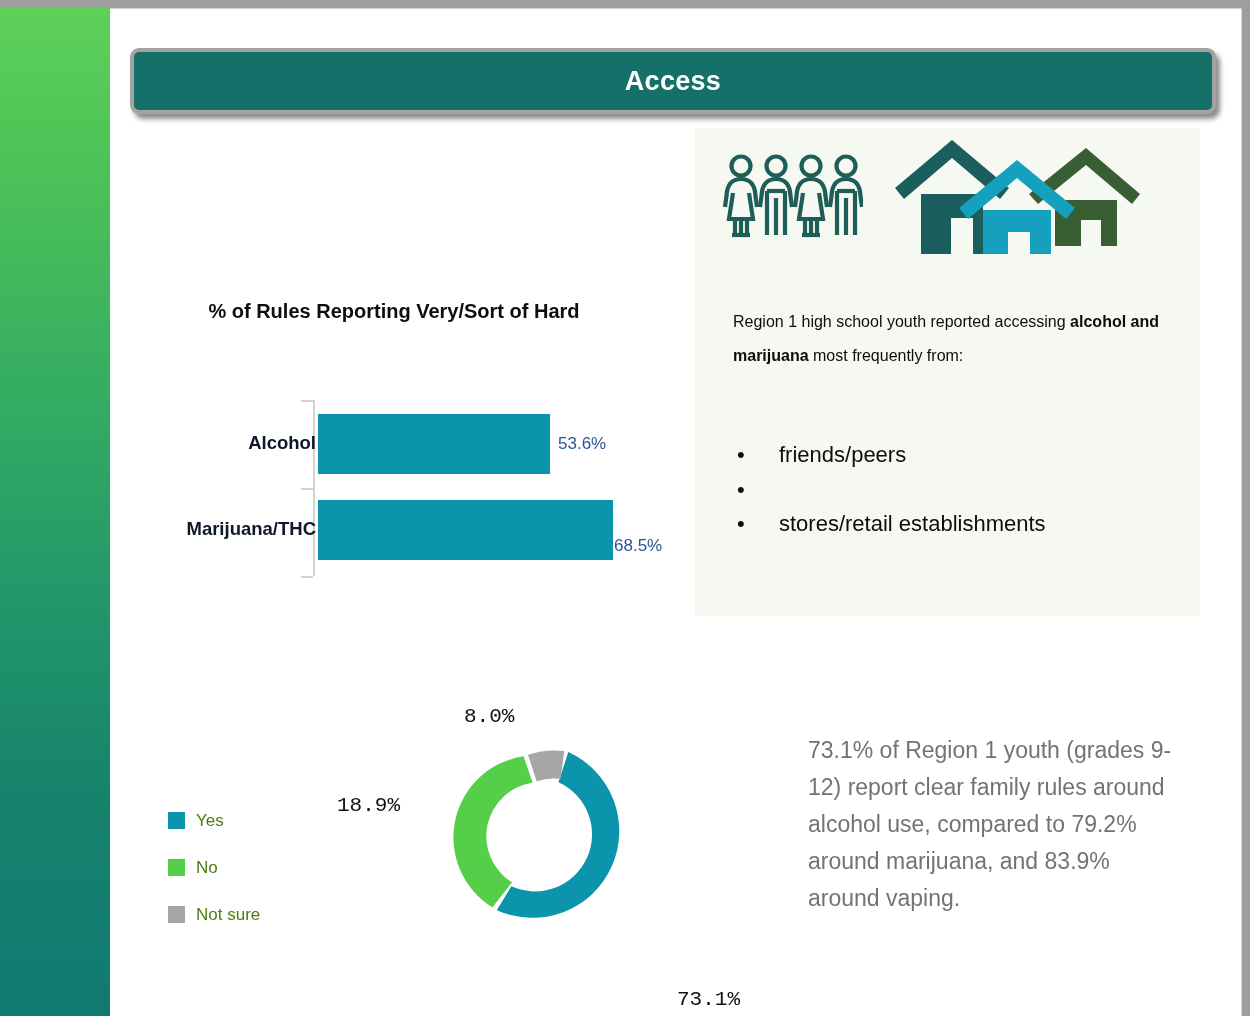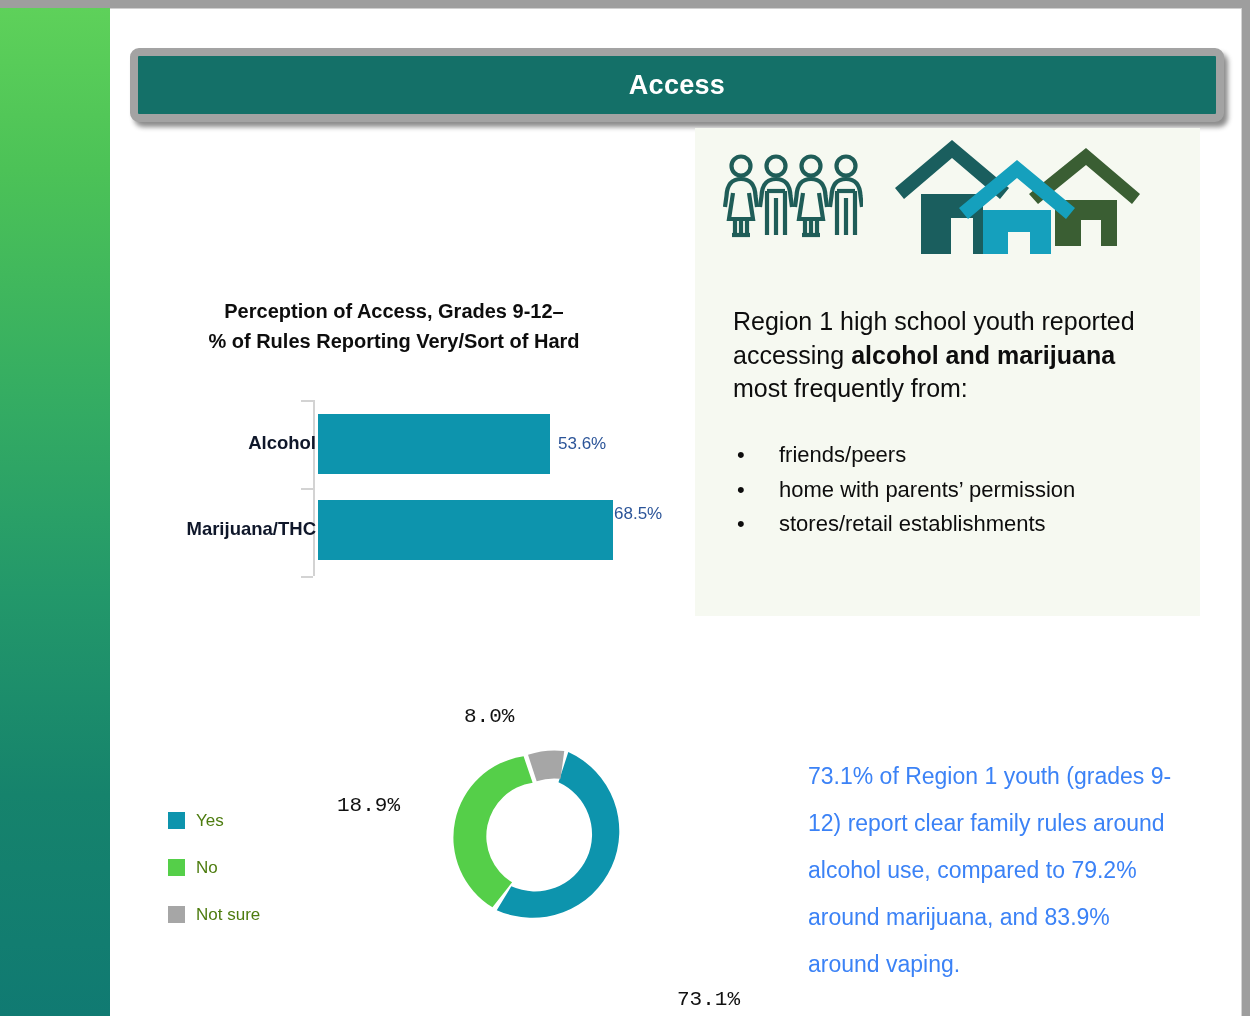--- a/index.html
+++ b/index.html
@@ -28,21 +28,21 @@
   }
   
   #left-stripe{
     position:absolute;left:0;top:0;width:110px;height:1008px;
     background:linear-gradient(180deg,#5ed15a 0%,#4cc257 16%,#35ad62 38%,#23986a 58%,#16836c 78%,#107a72 100%);
   }
   
   #header-banner{
     position:absolute;left:130px;top:40px;width:1078px;height:58px;
     background:#147068;
-    border:8px solid #a3a3a3;
+    border:4px solid #a3a3a3;
     border-radius:9px;
     box-shadow:4px 5px 5px rgba(0,0,0,0.45);
     display:flex;align-items:center;justify-content:center;
   }
   #header-title{
     color:#ffffff;font-size:27px;font-weight:bold;letter-spacing:0.3px;
   }
   
   #intro-text{
     position:absolute;left:143px;top:115px;width:500px;
@@ -71,21 +71,21 @@
   
   #info-panel{
     position:absolute;left:695px;top:120px;width:505px;height:488px;
     background:#f6f9f1;
   }
   #icon-row{position:absolute;left:0;top:0;width:505px;height:130px;}
   #people-icon{position:absolute;left:28px;top:25px;}
   #houses-icon{position:absolute;left:200px;top:8px;}
   #panel-text{
     position:absolute;left:38px;top:177px;width:440px;
-    font-size:25px;line-height:33.5px;color:#0d0d0d;
+    font-size:16px;line-height:33.5px;color:#0d0d0d;
   }
   #panel-text b{font-weight:bold;}
   #panel-list{
     position:absolute;left:38px;top:310px;width:450px;
     font-size:22px;line-height:34.5px;color:#0d0d0d;
   }
   .panel-li{display:flex;}
   .panel-bullet{width:42px;text-align:left;padding-left:4px;}
   
   #donut-title{
@@ -94,55 +94,54 @@
   }
   #donut-wrap{position:absolute;left:438px;top:715px;width:216px;height:300px;}
   .donut-label{
     position:absolute;font-size:21px;color:#111;white-space:nowrap;font-family:Liberation Mono, monospace;
   }
   #legend{position:absolute;left:168px;top:800px;}
   .legend-row{display:flex;align-items:center;margin-bottom:22px;}
   .legend-swatch{width:17px;height:17px;margin-right:11px;}
   .legend-label{font-size:17px;color:#4d7c0f;line-height:25px;}
   #donut-side-text{
-    position:absolute;left:808px;top:745px;width:365px;
-    font-size:23px;line-height:47px;color:#3b82f6;
+    position:absolute;left:808px;top:724px;width:365px;
+    font-size:23px;line-height:37px;color:#737373;
   }
 </style>
 </head>
 <body>
 
 <div id="page">
   <div id="top-inner-line"></div>
 
   <div id="left-stripe"></div>
 
   <div id="header-banner">
     <span id="header-title">Access</span>
   </div>
 
 
   <div id="bar-chart">
     <div id="bar-chart-title">
-      <div>Perception of Access, Grades 9-12–</div>
       <div>% of Rules Reporting Very/Sort of Hard</div>
     </div>
 
     <div id="bar-axis"></div>
     <div class="bar-tick" style="top:104px"></div>
     <div class="bar-tick" style="top:192px"></div>
     <div class="bar-tick" style="top:280px"></div>
 
     <div class="bar-cat-label" style="top:136px">Alcohol</div>
     <div class="bar-rect" style="top:118px;width:232px;height:60px"></div>
     <div class="bar-value" style="left:428px;top:138px">53.6%</div>
 
     <div class="bar-cat-label" style="top:222px">Marijuana/THC</div>
     <div class="bar-rect" style="top:204px;width:295px;height:60px"></div>
-    <div class="bar-value" style="left:484px;top:208px">68.5%</div>
+    <div class="bar-value" style="left:484px;top:240px">68.5%</div>
   </div>
 
   <div id="info-panel">
     <div id="icon-row">
 
       <svg id="people-icon" width="140" height="86" viewBox="0 0 140 86">
         <g fill="none" stroke="#1f5d58" stroke-width="4.2">
 
           <circle cx="18" cy="13" r="9.5"></circle>
           <path d="M18 26 C9 26 4 32 3.5 43 L2 54 M18 26 C27 26 32 32 32.5 43 L34 54"></path>
@@ -194,21 +193,20 @@
       <span>Region 1 high school youth reported accessing </span><b>alcohol and marijuana</b><span> most frequently from:</span>
     </div>
 
     <div id="panel-list">
       <div class="panel-li">
         <span class="panel-bullet">•</span>
         <span>friends/peers</span>
       </div>
       <div class="panel-li">
         <span class="panel-bullet">•</span>
-        <span>home with parents’ permission</span>
       </div>
       <div class="panel-li">
         <span class="panel-bullet">•</span>
         <span>stores/retail establishments</span>
       </div>
     </div>
   </div>
 
 
   <div id="donut-wrap">

